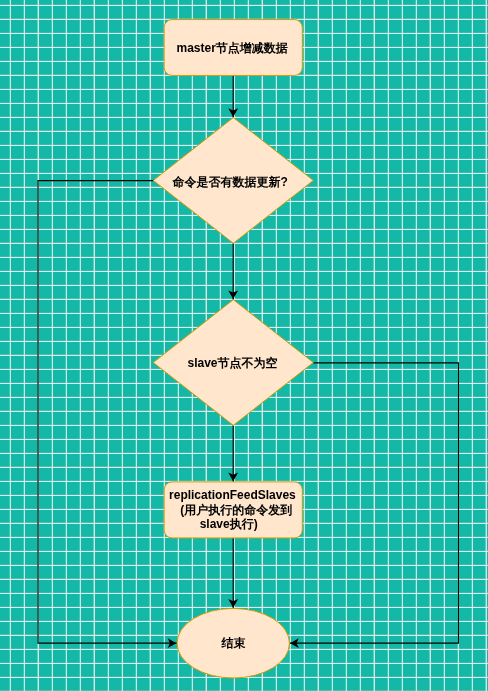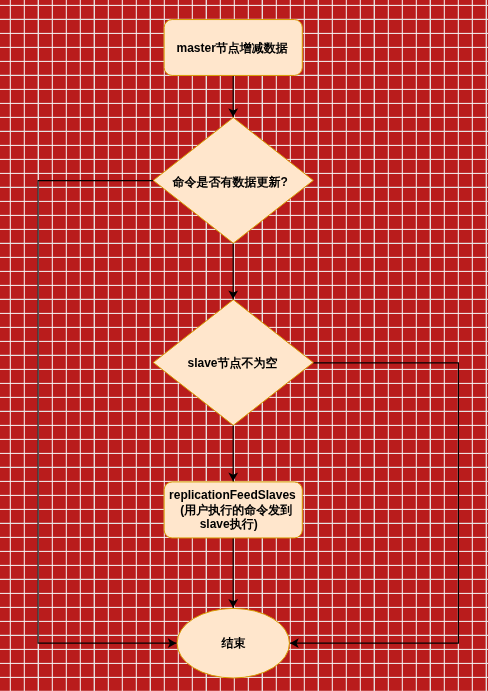--- a/index.html
+++ b/index.html
@@ -1,19 +1,19 @@
 <!DOCTYPE html>
 <html><head>
 <meta charset="utf-8">
 <title>flowchart</title>
 <style>
   html,body{margin:0;padding:0;background:#ffffff;}
   body{width:488px;height:691px;overflow:hidden;
        font-family:"Liberation Sans",sans-serif;}
-  #canvas{position:relative;width:488px;height:691px;overflow:hidden;background:#b91c1c;}
+  #canvas{position:relative;width:488px;height:691px;overflow:hidden;background:#14b8a6;}
   #grid{position:absolute;left:0;top:0;width:488px;height:691px;
         background-image:
           linear-gradient(to right, #e4e4e4 1.25px, transparent 1.25px),
           linear-gradient(to bottom, #e4e4e4 1.25px, transparent 1.25px),
           linear-gradient(to right, #f7f7f7 1.2px, transparent 1.2px),
           linear-gradient(to bottom, #f7f7f7 1.2px, transparent 1.2px);
         background-size: 56px 56px, 56px 56px, 14px 14px, 14px 14px;
         background-position: 37.8px 0px, 0px 18.9px, 9.8px 0px, 0px 4.9px;
   }
   #svg{position:absolute;left:0;top:0;}

